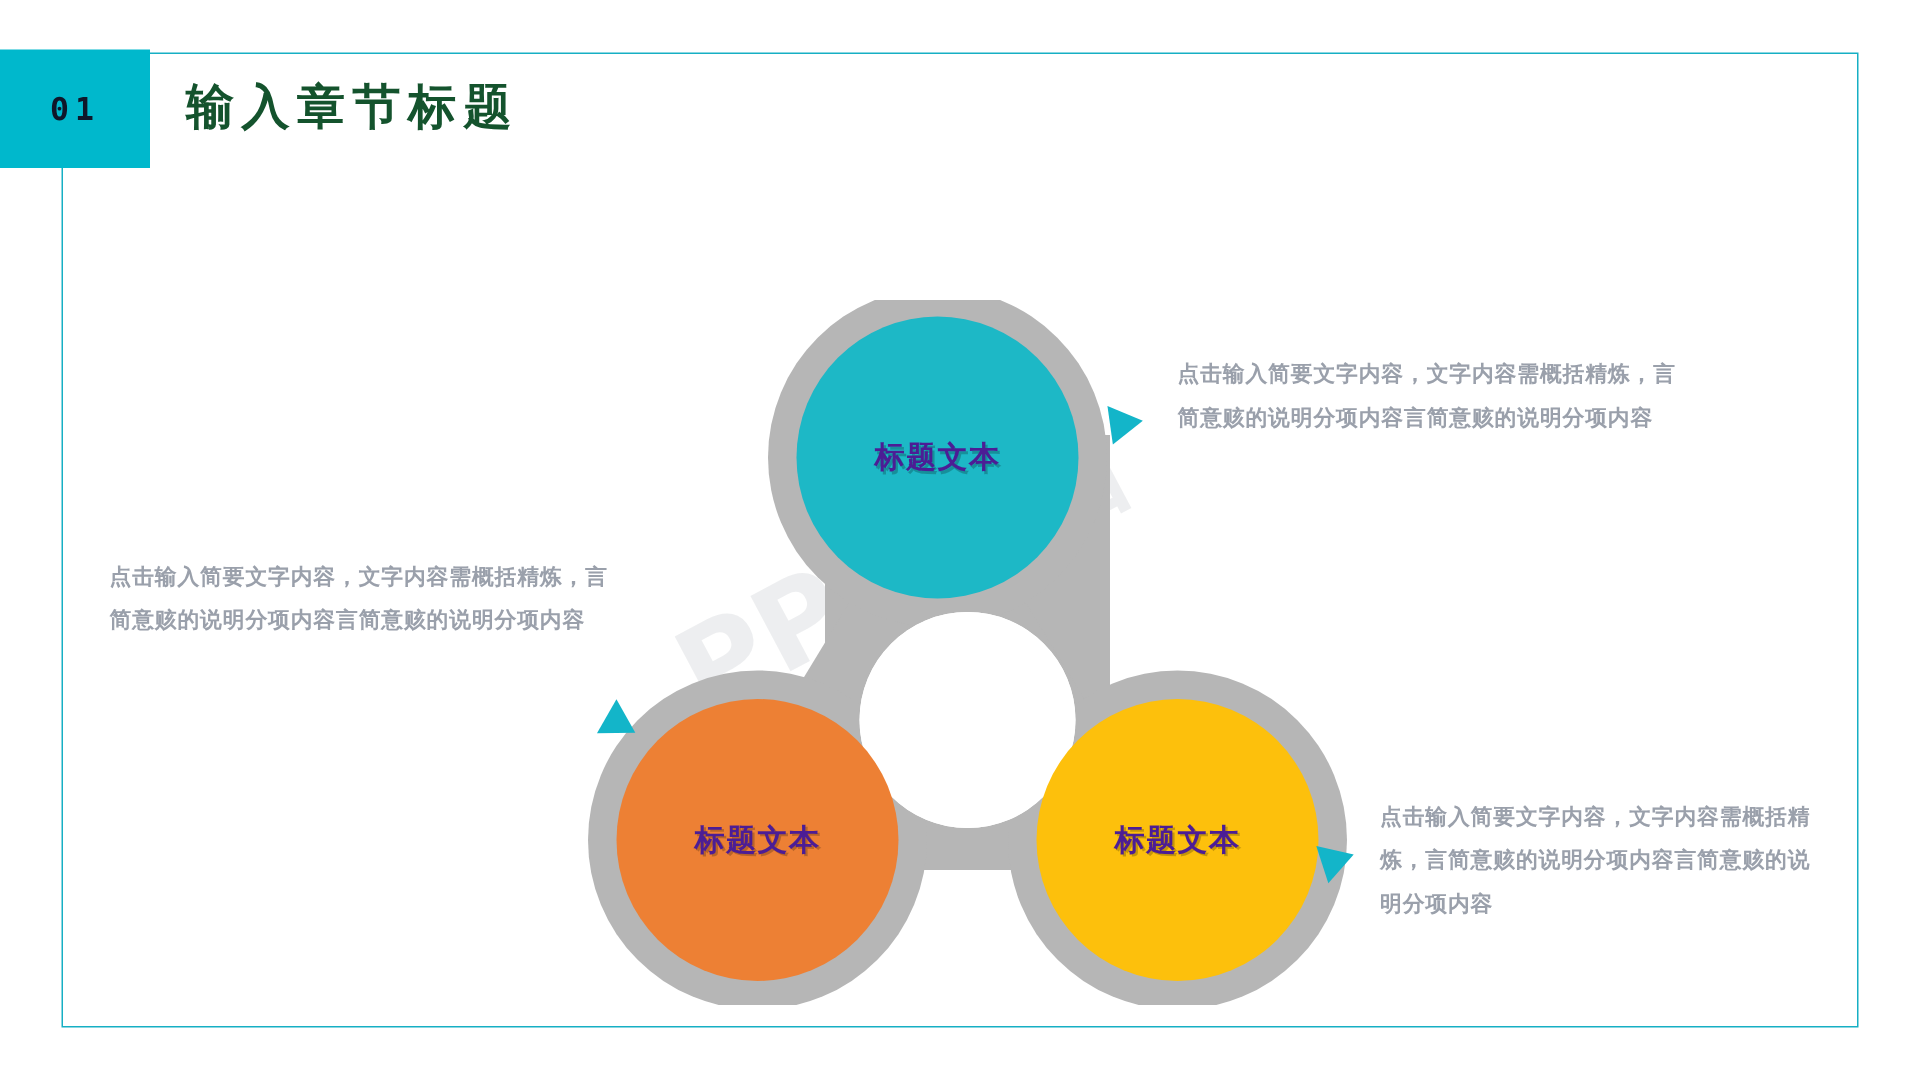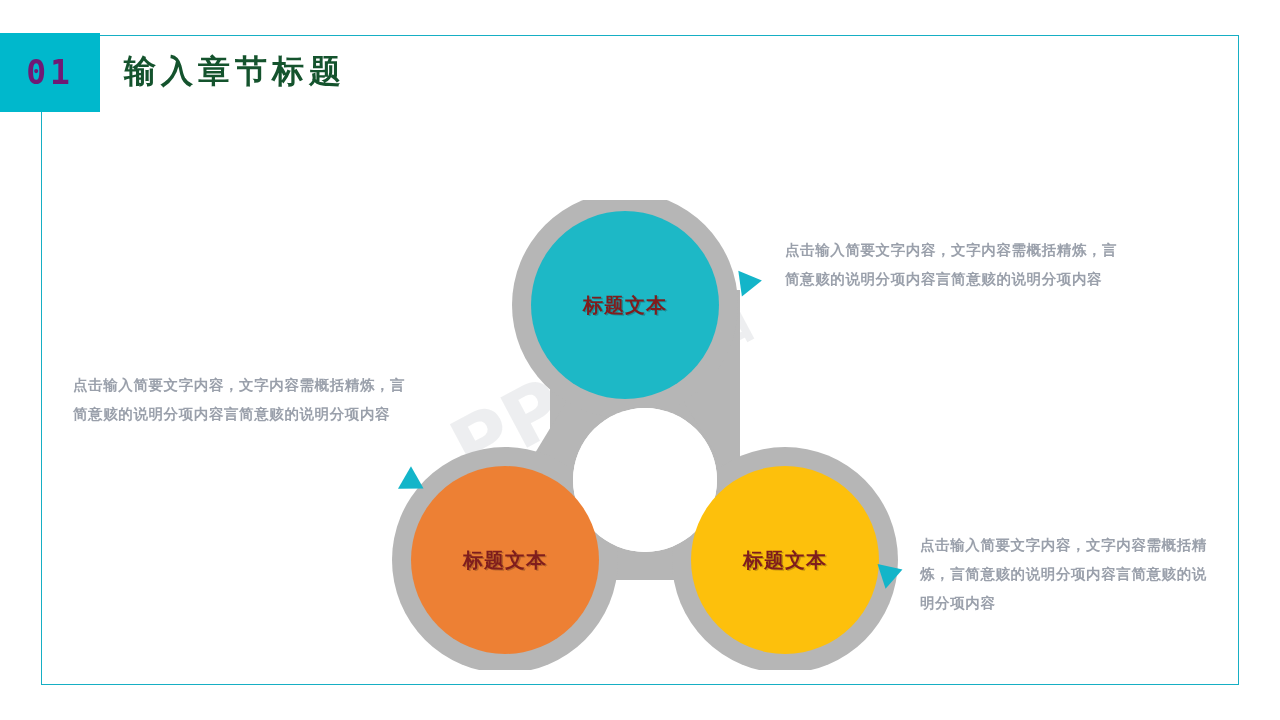--- a/index.html
+++ b/index.html
@@ -32,22 +32,22 @@
     left: 0px;
     top: 33px;
     width: 100px;
     height: 79px;
     background: #00B8CC;
     display: flex;
     align-items: center;
     justify-content: center;
   }
   #section-badge .num {
-    color: #701a75;
-    font-size: 33px;
+    color: #0f172a;
+    font-size: 21px;
     font-weight: bold;
     letter-spacing: 4px;
     font-family: "DejaVu Sans Mono", "Liberation Mono", monospace;
   }
   #slide-title {
     position: absolute;
     left: 124px;
     top: 50px;
     font-size: 32px;
     font-weight: bold;
@@ -61,21 +61,21 @@
     position: absolute;
     left: 380px;
     top: 200px;
     width: 520px;
     height: 470px;
   }
   #diagram svg { display: block; }
 
   .lobe-label {
     position: absolute;
-    color: #7f1d1d;
+    color: #4c1d95;
     font-size: 20px;
     font-weight: bold;
     letter-spacing: 1px;
     white-space: nowrap;
     text-shadow: 1.5px 1.5px 0 rgba(0,0,0,0.22);
     font-family: "DejaVu Sans", "Liberation Sans", sans-serif;
     pointer-events: none;
   }
   #label-top    { left: 245px; top: 105px; transform: translate(-50%,-50%); }
   #label-left   { left: 125px; top: 360px; transform: translate(-50%,-50%); }

